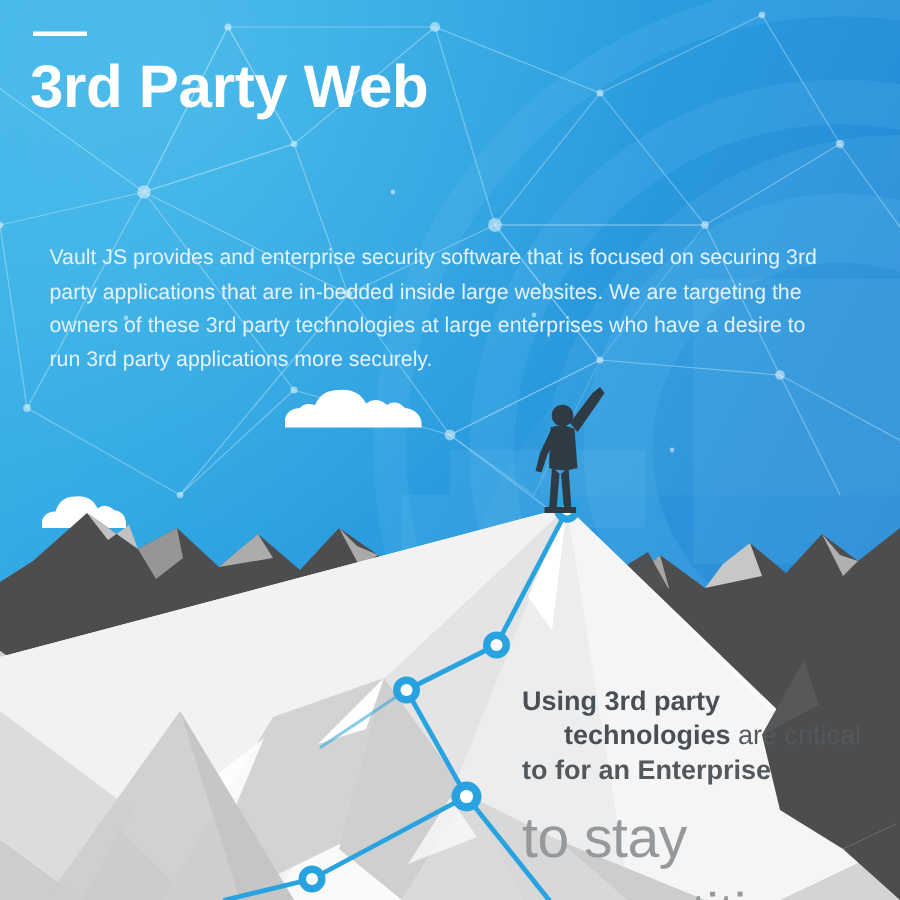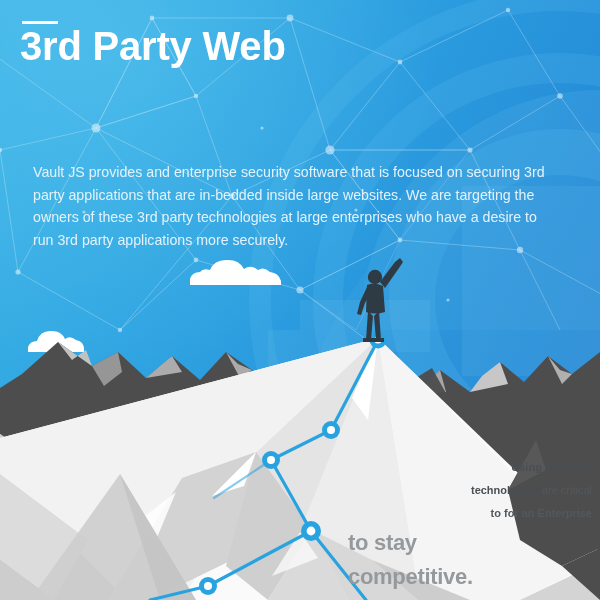--- a/index.html
+++ b/index.html
@@ -32,21 +32,21 @@
 
   
   .rule {
     position: absolute;
     left: 22px; top: 21px;
     width: 36px; height: 3px;
     background: #ffffff;
   }
   .title {
     position: absolute;
-    left: 20px; top: 22px;
+    left: 20px; top: 34px;
     width: 540px;
     margin: 0;
     color: #ffffff;
     font-size: 40px;
     font-weight: bold;
     line-height: 48px;
     letter-spacing: -0.2px;
   }
   .subtitle {
     position: absolute;
@@ -61,35 +61,34 @@
 
   
   .pullquote {
     position: absolute;
     left: 348px; top: 456px;
     width: 244px;
   }
   .pq-l1, .pq-l2, .pq-l3 {
     display: block;
     color: #53585c;
-    font-size: 11px;
+    font-size: 18px;
     line-height: 23px;
     white-space: nowrap;
-    text-align: right;
   }
   .pq-l1 { font-weight: bold; color: #4a4f54; }
   .pq-l2 { font-weight: normal; }
   .pq-l2 b { font-weight: bold; color: #4a4f54; margin-left: 28px; }
   .pq-l3 { font-weight: bold; }
   .pq-big {
     display: block;
-    margin-top: 1px;
+    margin-top: 18px;
     color: #95999c;
-    font-size: 22px;
-    font-weight: bold;
+    font-size: 38px;
+    font-weight: normal;
     line-height: 33px;
     letter-spacing: -0.3px;
     white-space: nowrap;
   }
 </style>
 </head>
 <body>
 
 <div id="poster">
 

